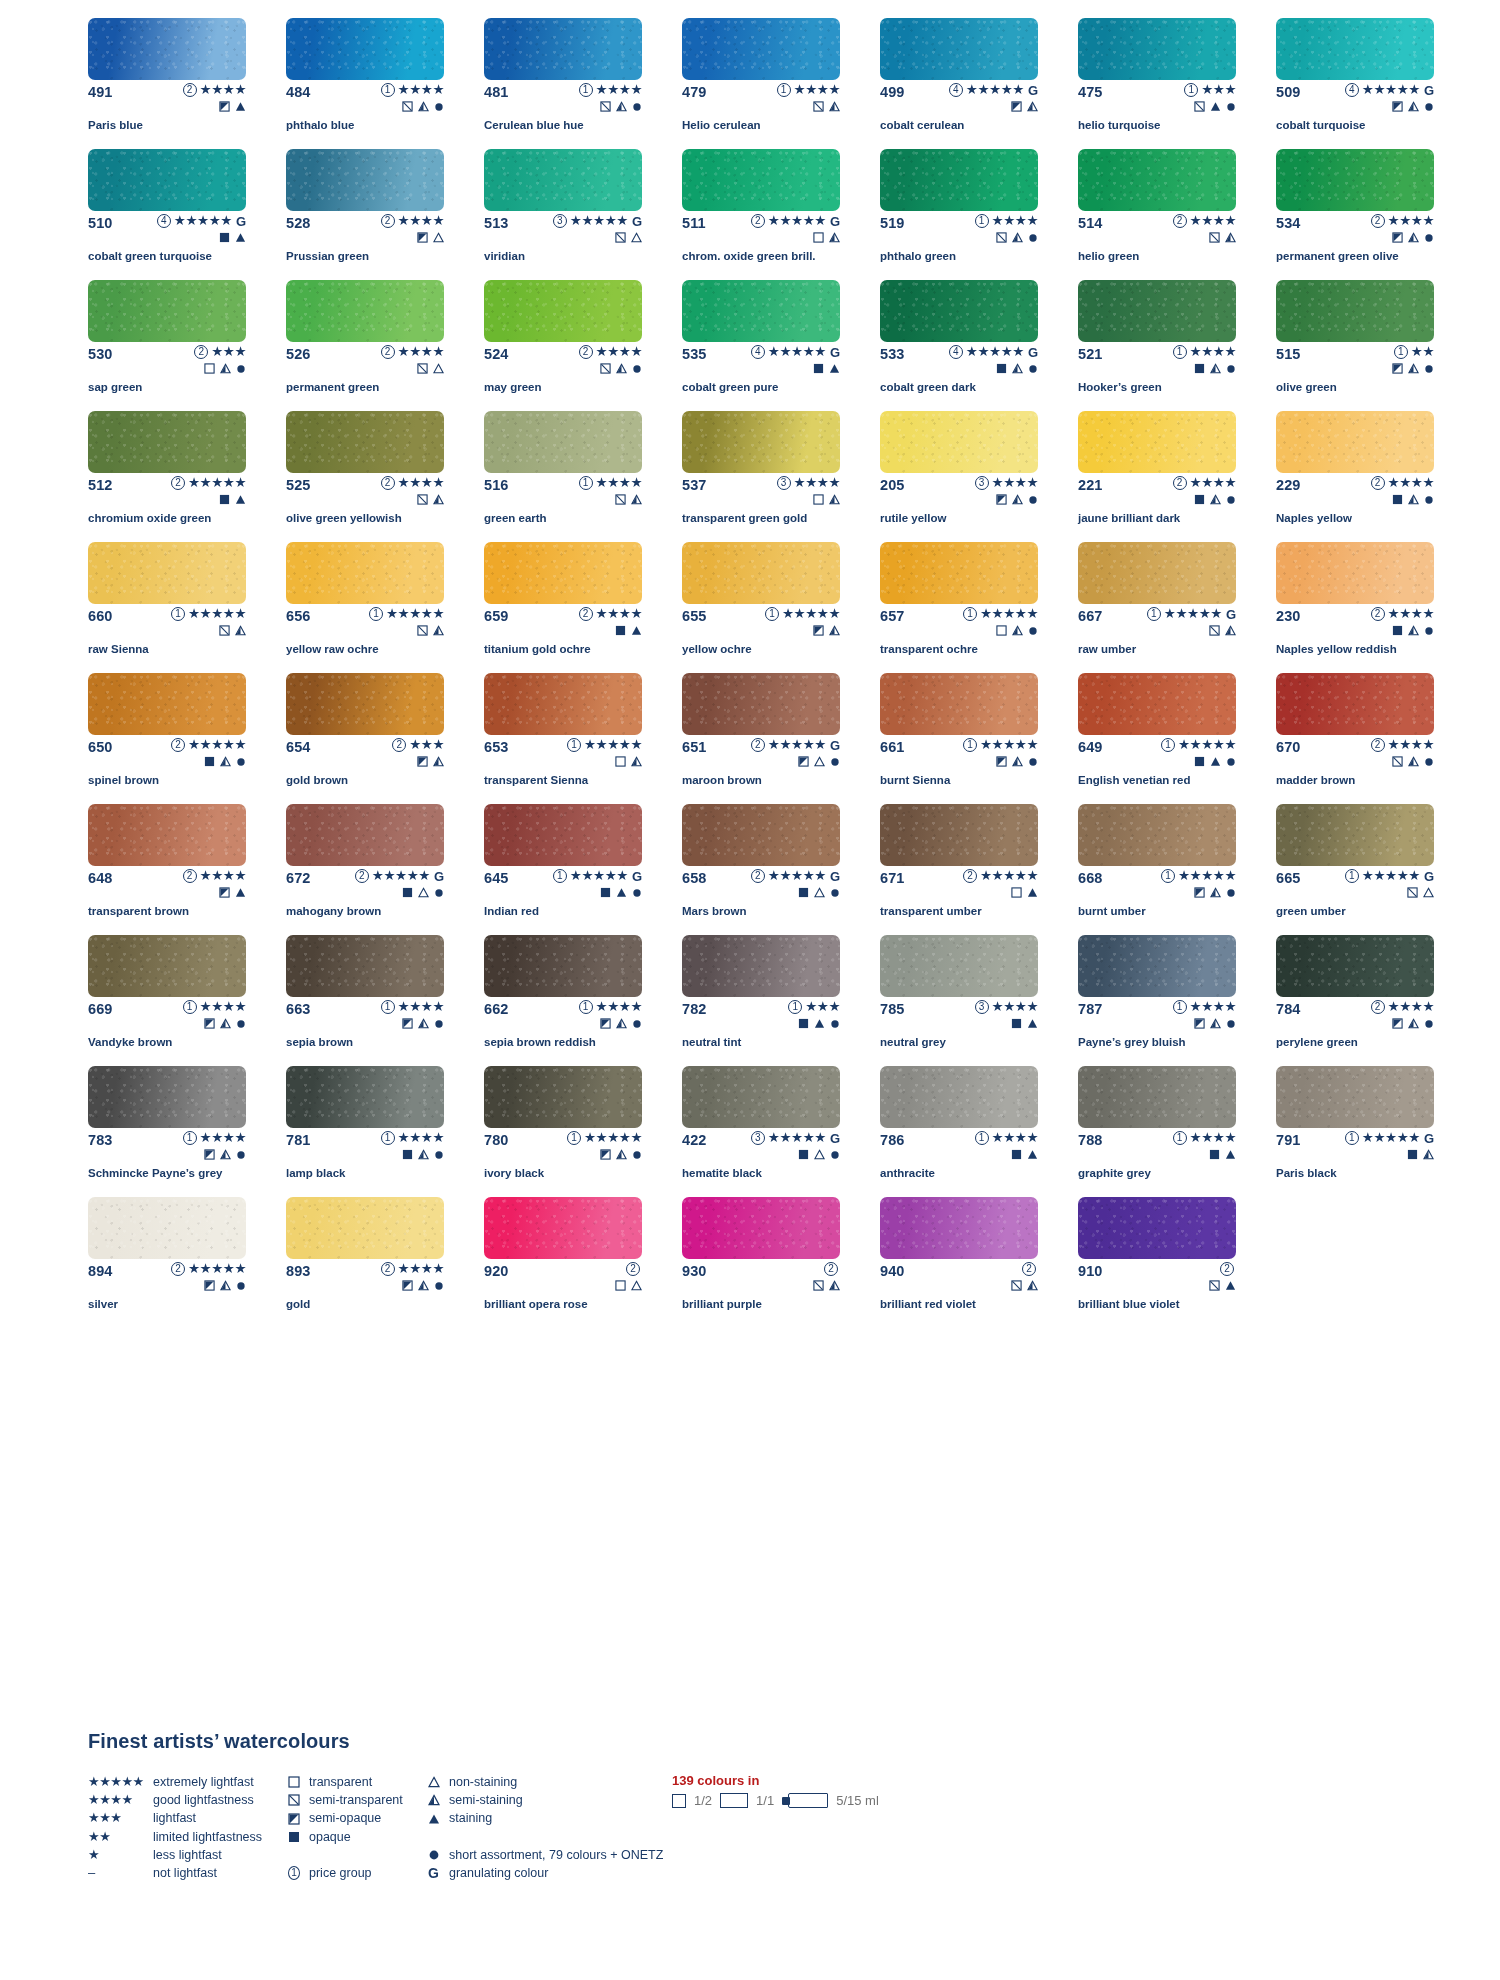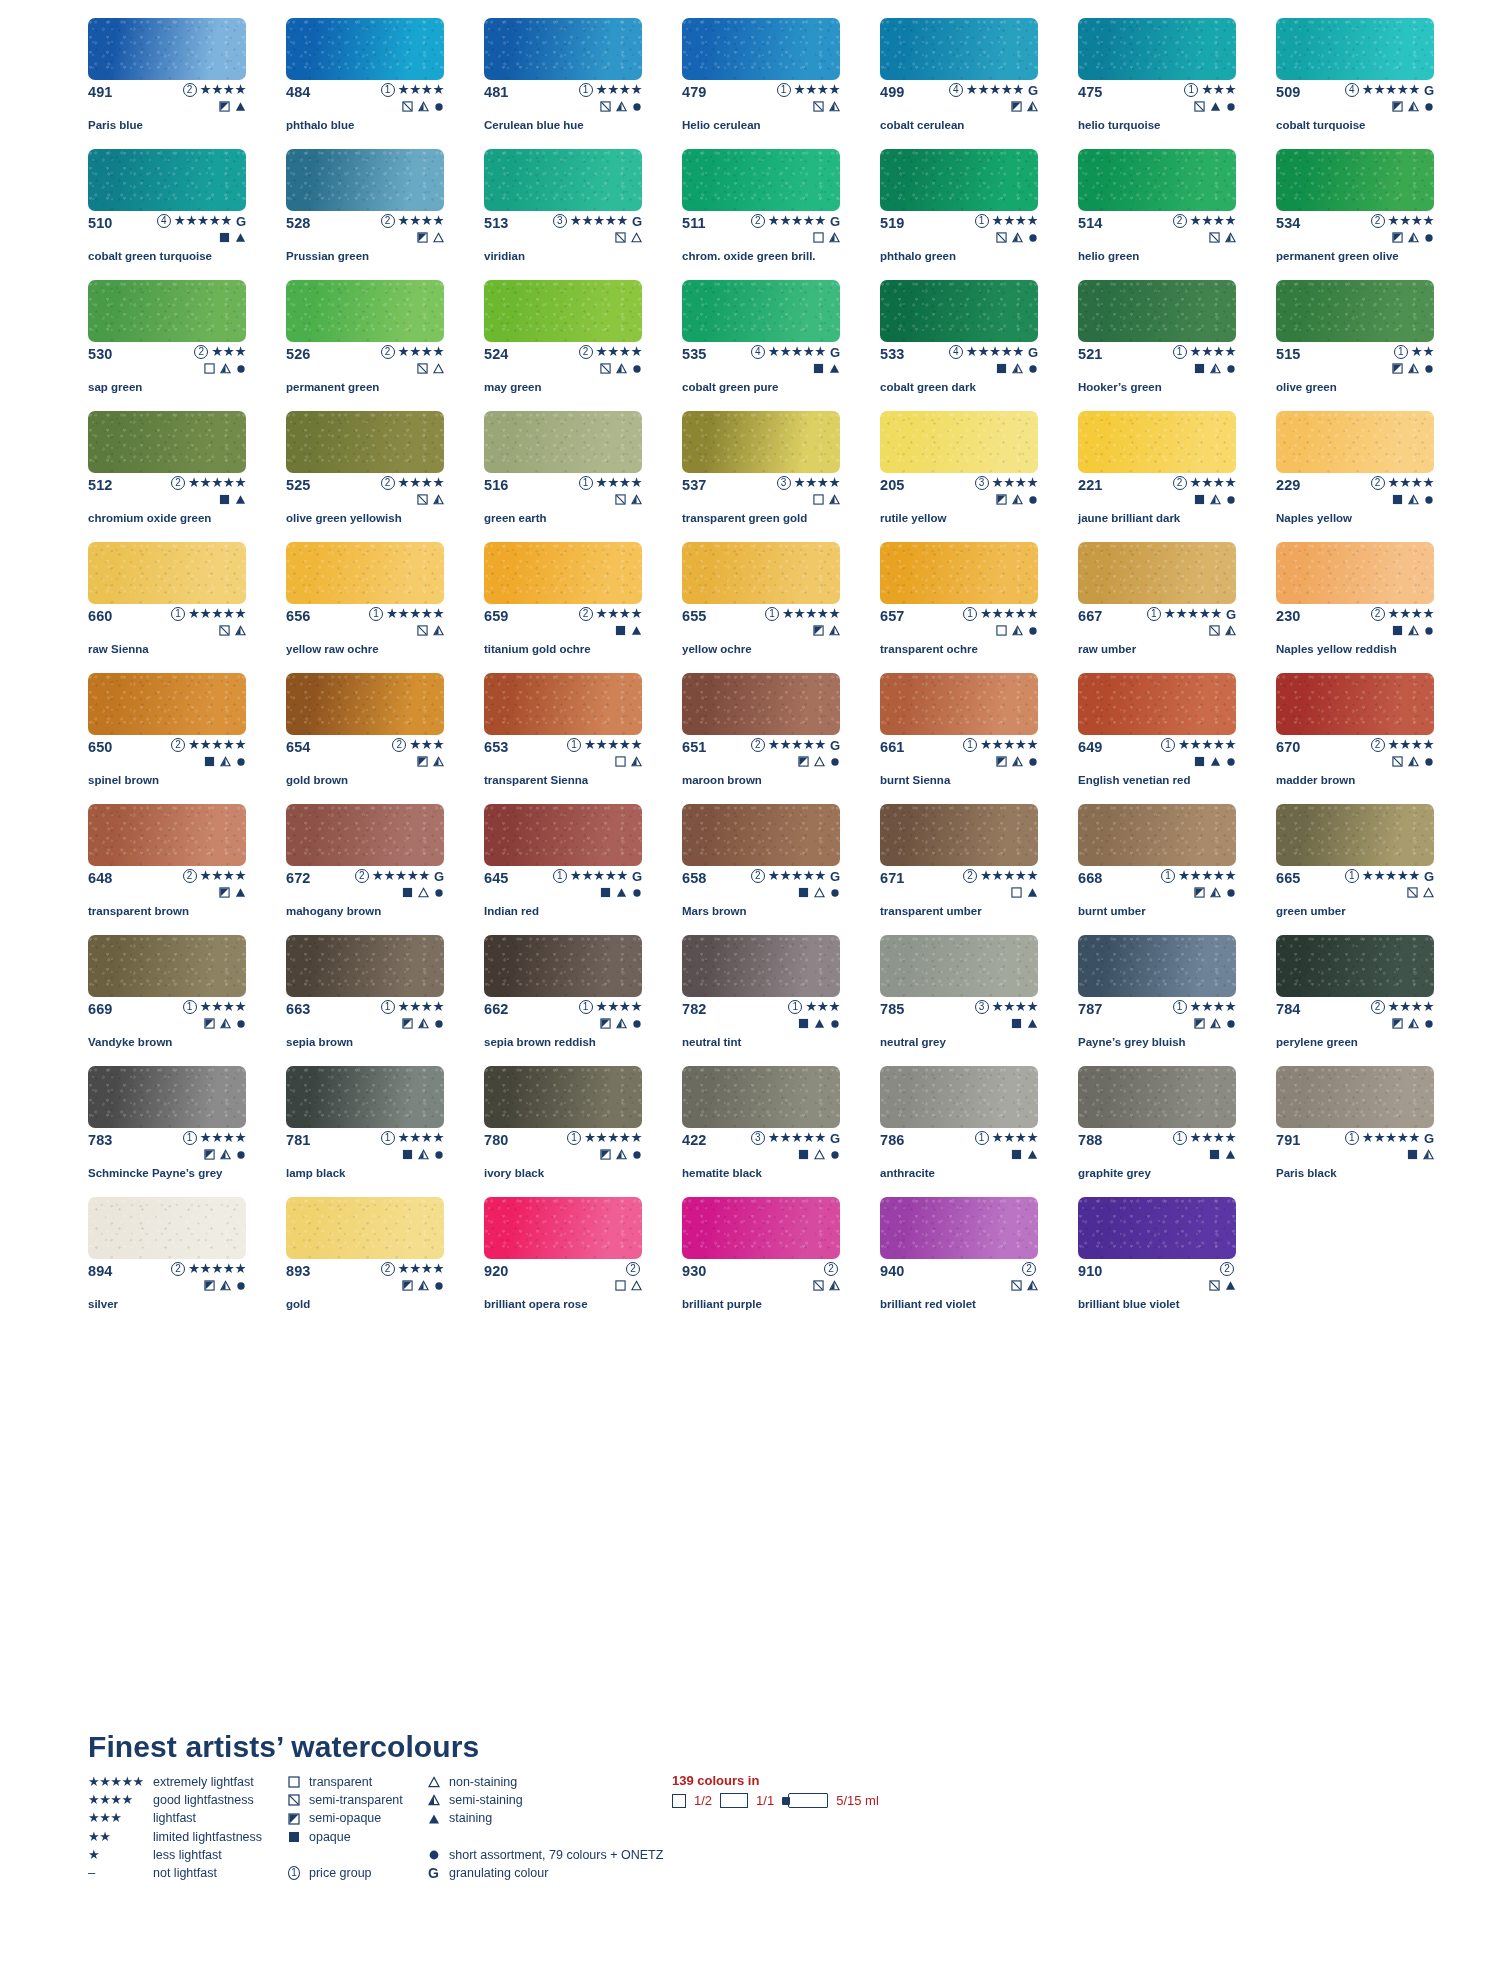--- a/index.html
+++ b/index.html
@@ -85,39 +85,39 @@
     position:absolute; left:0; top:101px;
     font-size:11.5px; font-weight:bold; color:#1b3a66;
     line-height:1.15; width:176px;
   }
   .pname .light { font-weight:normal; }
 
   
   .footer { position:absolute; left:0; top:1700px; width:1500px; height:280px; }
   .foot-title {
     position:absolute; left:88px; top:30px;
-    font-size:30px; font-weight:bold; color:#1b3a66; letter-spacing:.1px;
+    font-size:20px; font-weight:bold; color:#1b3a66; letter-spacing:.1px;
   }
   .legend { position:absolute; left:88px; top:73px; width:800px; }
   .legcol { position:absolute; top:0; }
   .legcol.c1 { left:0; width:210px; }
   .legcol.c2 { left:200px; width:160px; }
   .legcol.c3 { left:340px; width:230px; }
   .legrow {
     display:flex; align-items:flex-start; gap:7px;
     font-size:12.5px; line-height:18.2px; color:#1b3a66; white-space:nowrap;
   }
   .legrow .k { width:58px; flex:0 0 58px; font-size:13px; letter-spacing:-0.5px; line-height:18.2px; }
   .legrow .ic { width:14px; flex:0 0 14px; display:flex; align-items:center; height:18.2px; }
   .legrow .tx { line-height:18.2px; }
   .spacer { height:18.2px; }
 
   .counts { position:absolute; left:672px; top:73px; }
   .counts .hd { font-size:13px; font-weight:bold; margin-bottom:5px; color:#b91c1c; }
-  .counts .row { display:flex; align-items:center; gap:8px; font-size:13px; color:#b91c1c; }
+  .counts .row { display:flex; align-items:center; gap:8px; font-size:13px; color:#737373; }
   .pan-half { width:14px; height:14px; border:1.6px solid #1b3a66; }
   .pan-full { width:28px; height:15px; border:1.6px solid #1b3a66; }
   .tube { position:relative; width:46px; height:15px; }
   .tube .body { position:absolute; left:6px; top:0; width:40px; height:15px; border:1.6px solid #1b3a66; border-radius:2px 1px 1px 2px; }
   .tube .cap { position:absolute; left:0; top:3.5px; width:8px; height:8px; background:#1b3a66; border-radius:1px; }
 </style>
 </head>
 <body>
 
 <div class="sheet">

